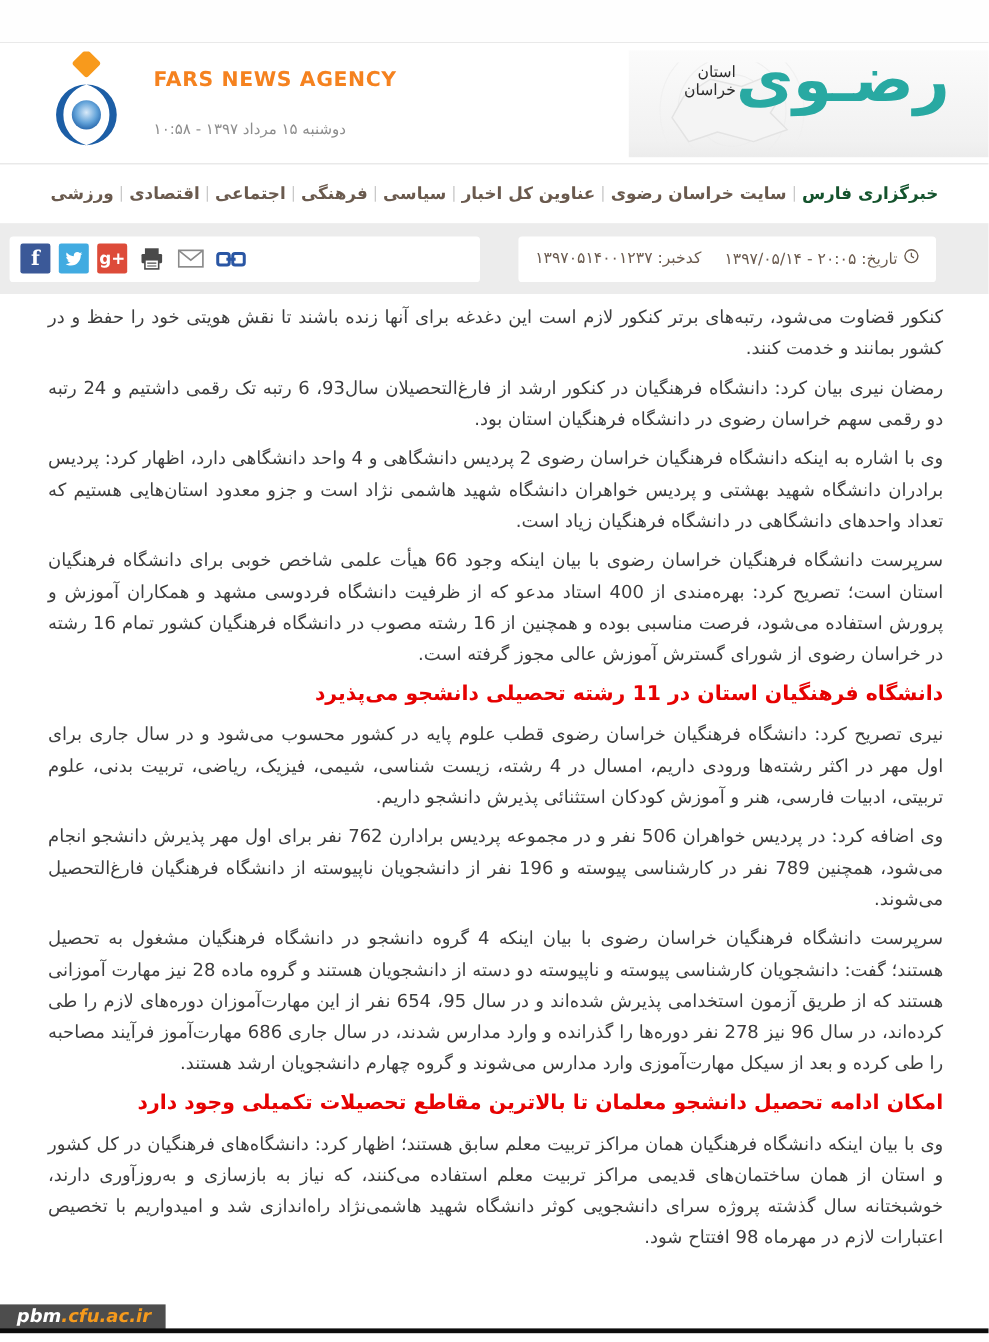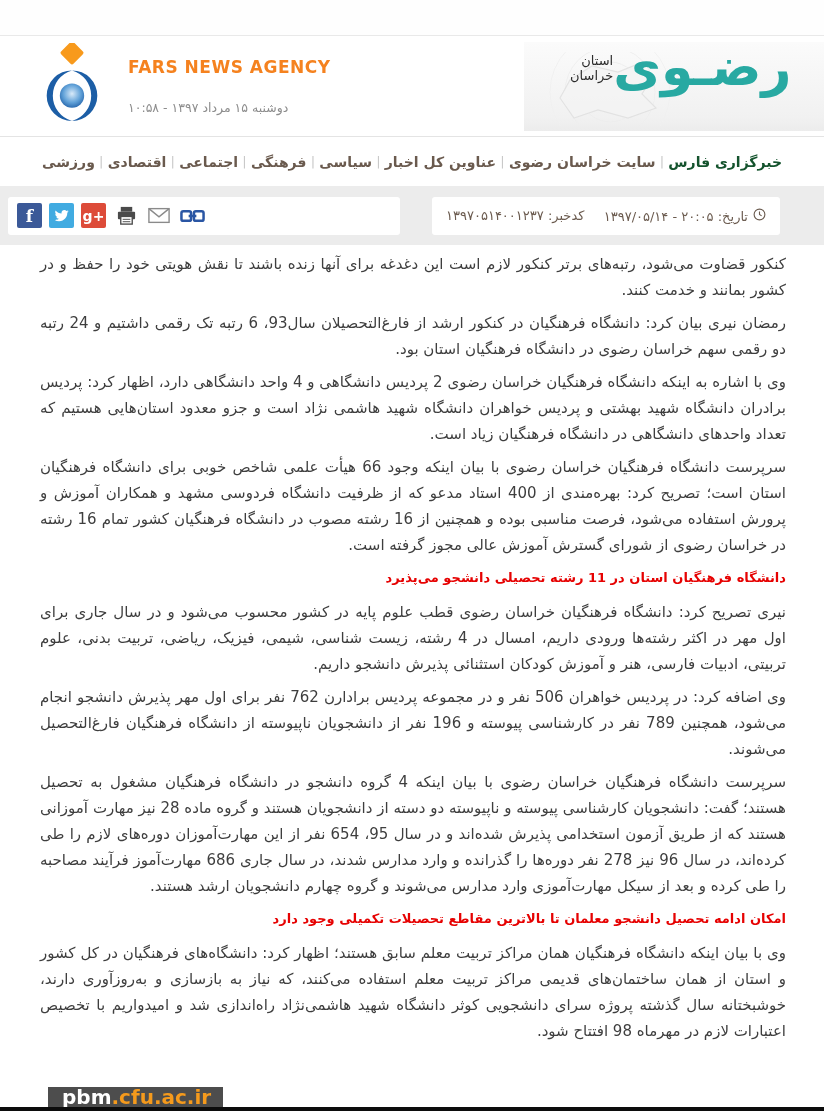--- a/index.html
+++ b/index.html
@@ -38,24 +38,24 @@
   .sicon { width:25px; height:25px; border-radius:2px; display:flex; align-items:center; justify-content:center; cursor:pointer; }
   .sicon.fb { background:#3b5998; color:#fff; font-weight:bold; font-size:17px; font-family:"DejaVu Serif",serif; }
   .sicon.tw { background:#41abe1; }
   .sicon.gp { background:#dd4b39; color:#fff; font-weight:bold; font-size:14px; }
   .sicon.plain { background:transparent; width:26px; }
   .meta-date { display:flex; align-items:flex-end; gap:5px; }
 
   
   .content { padding:6px 38px 0 40px; direction:rtl; }
   .para { font-size:15px; line-height:26px; color:#3e3e3e; text-align:justify; margin-bottom:7px; }
-  .red-heading { font-size:13px; line-height:22px; color:#e60202; font-weight:bold; text-align:right; margin:9px 0 10px; }
+  .red-heading { font-size:17px; line-height:22px; color:#e60202; font-weight:bold; text-align:right; margin:9px 0 10px; }
 
   
-  .watermark { position:absolute; left:0; top:1087px; background:#4d4d4d; padding:2px 12px 3px 14px; font-weight:bold; font-size:20px; line-height:16px;margin-left:48px; }
+  .watermark { position:absolute; left:0; top:1087px; background:#4d4d4d; padding:2px 12px 3px 14px; font-style:italic; font-weight:bold; font-size:15px; line-height:16px; }
   .watermark .wm-prefix { color:#ffffff; }
   .watermark .wm-suffix { color:#f59a1c; }
   .bottom-rule { position:absolute; left:0; top:1107px; width:824px; height:4px; background:#0c0c0c; }
 </style>
 </head>
 <body>
 
 <div class="page">
 
   <div class="top-strip"></div>

